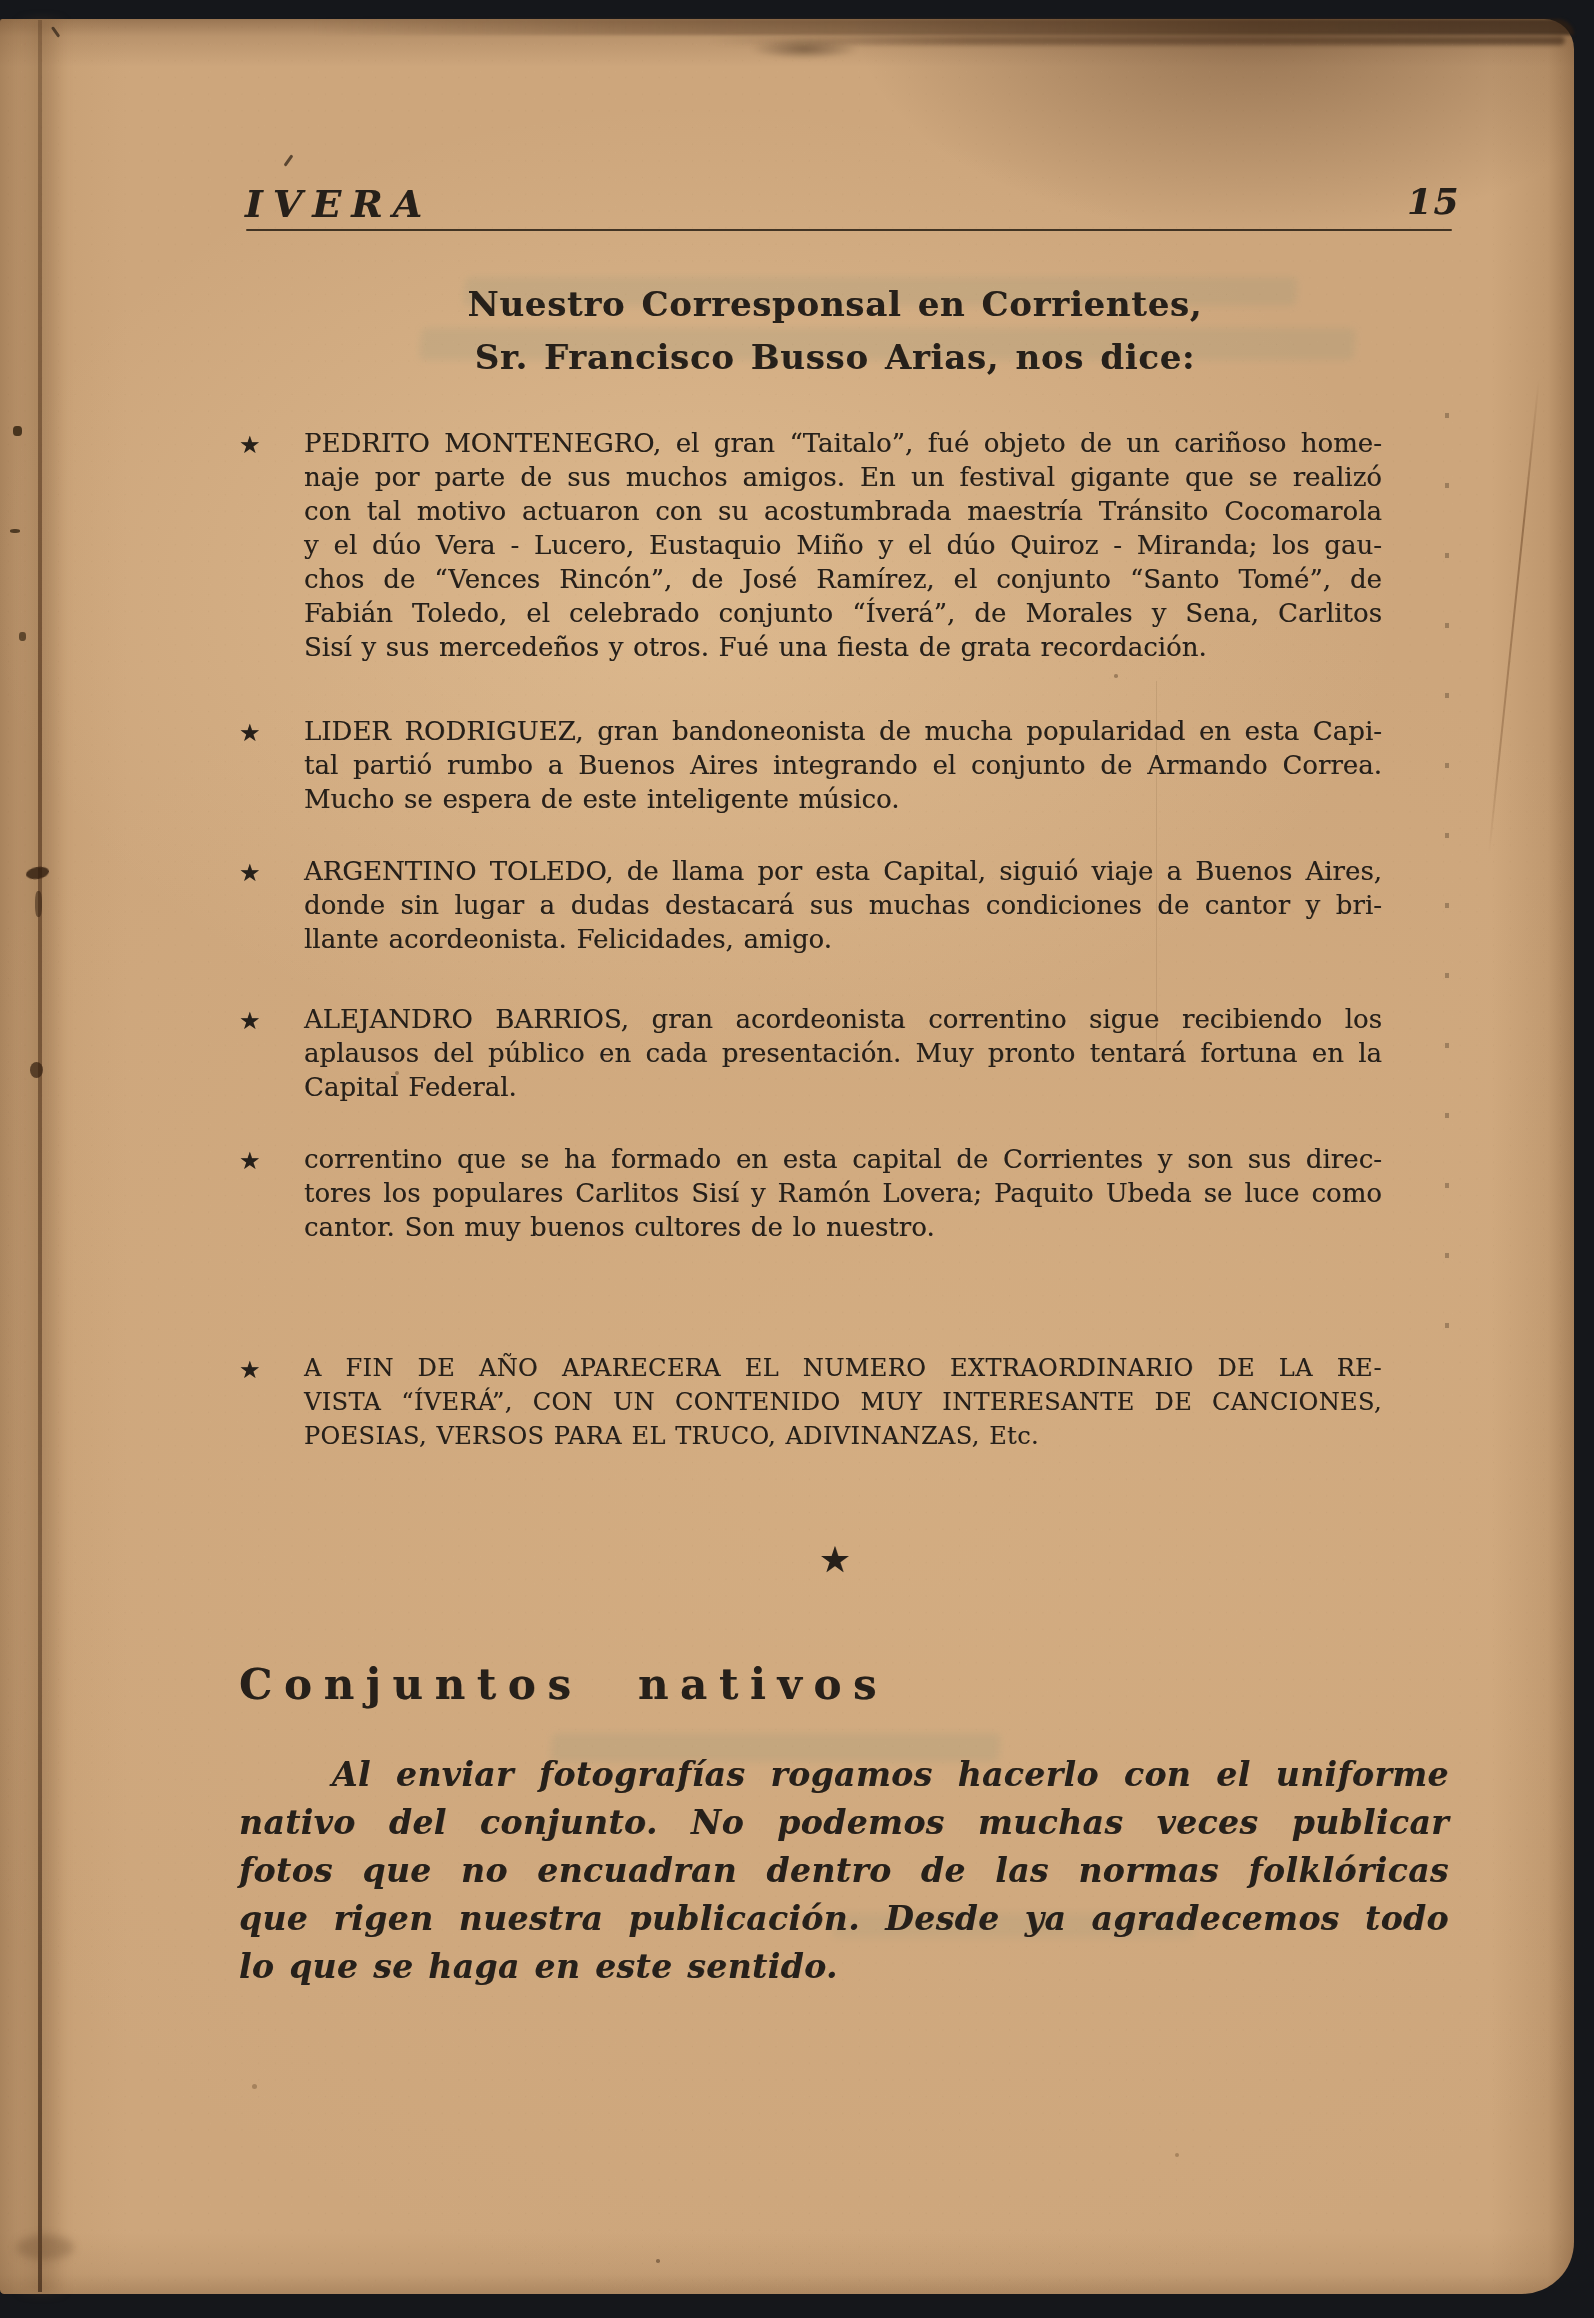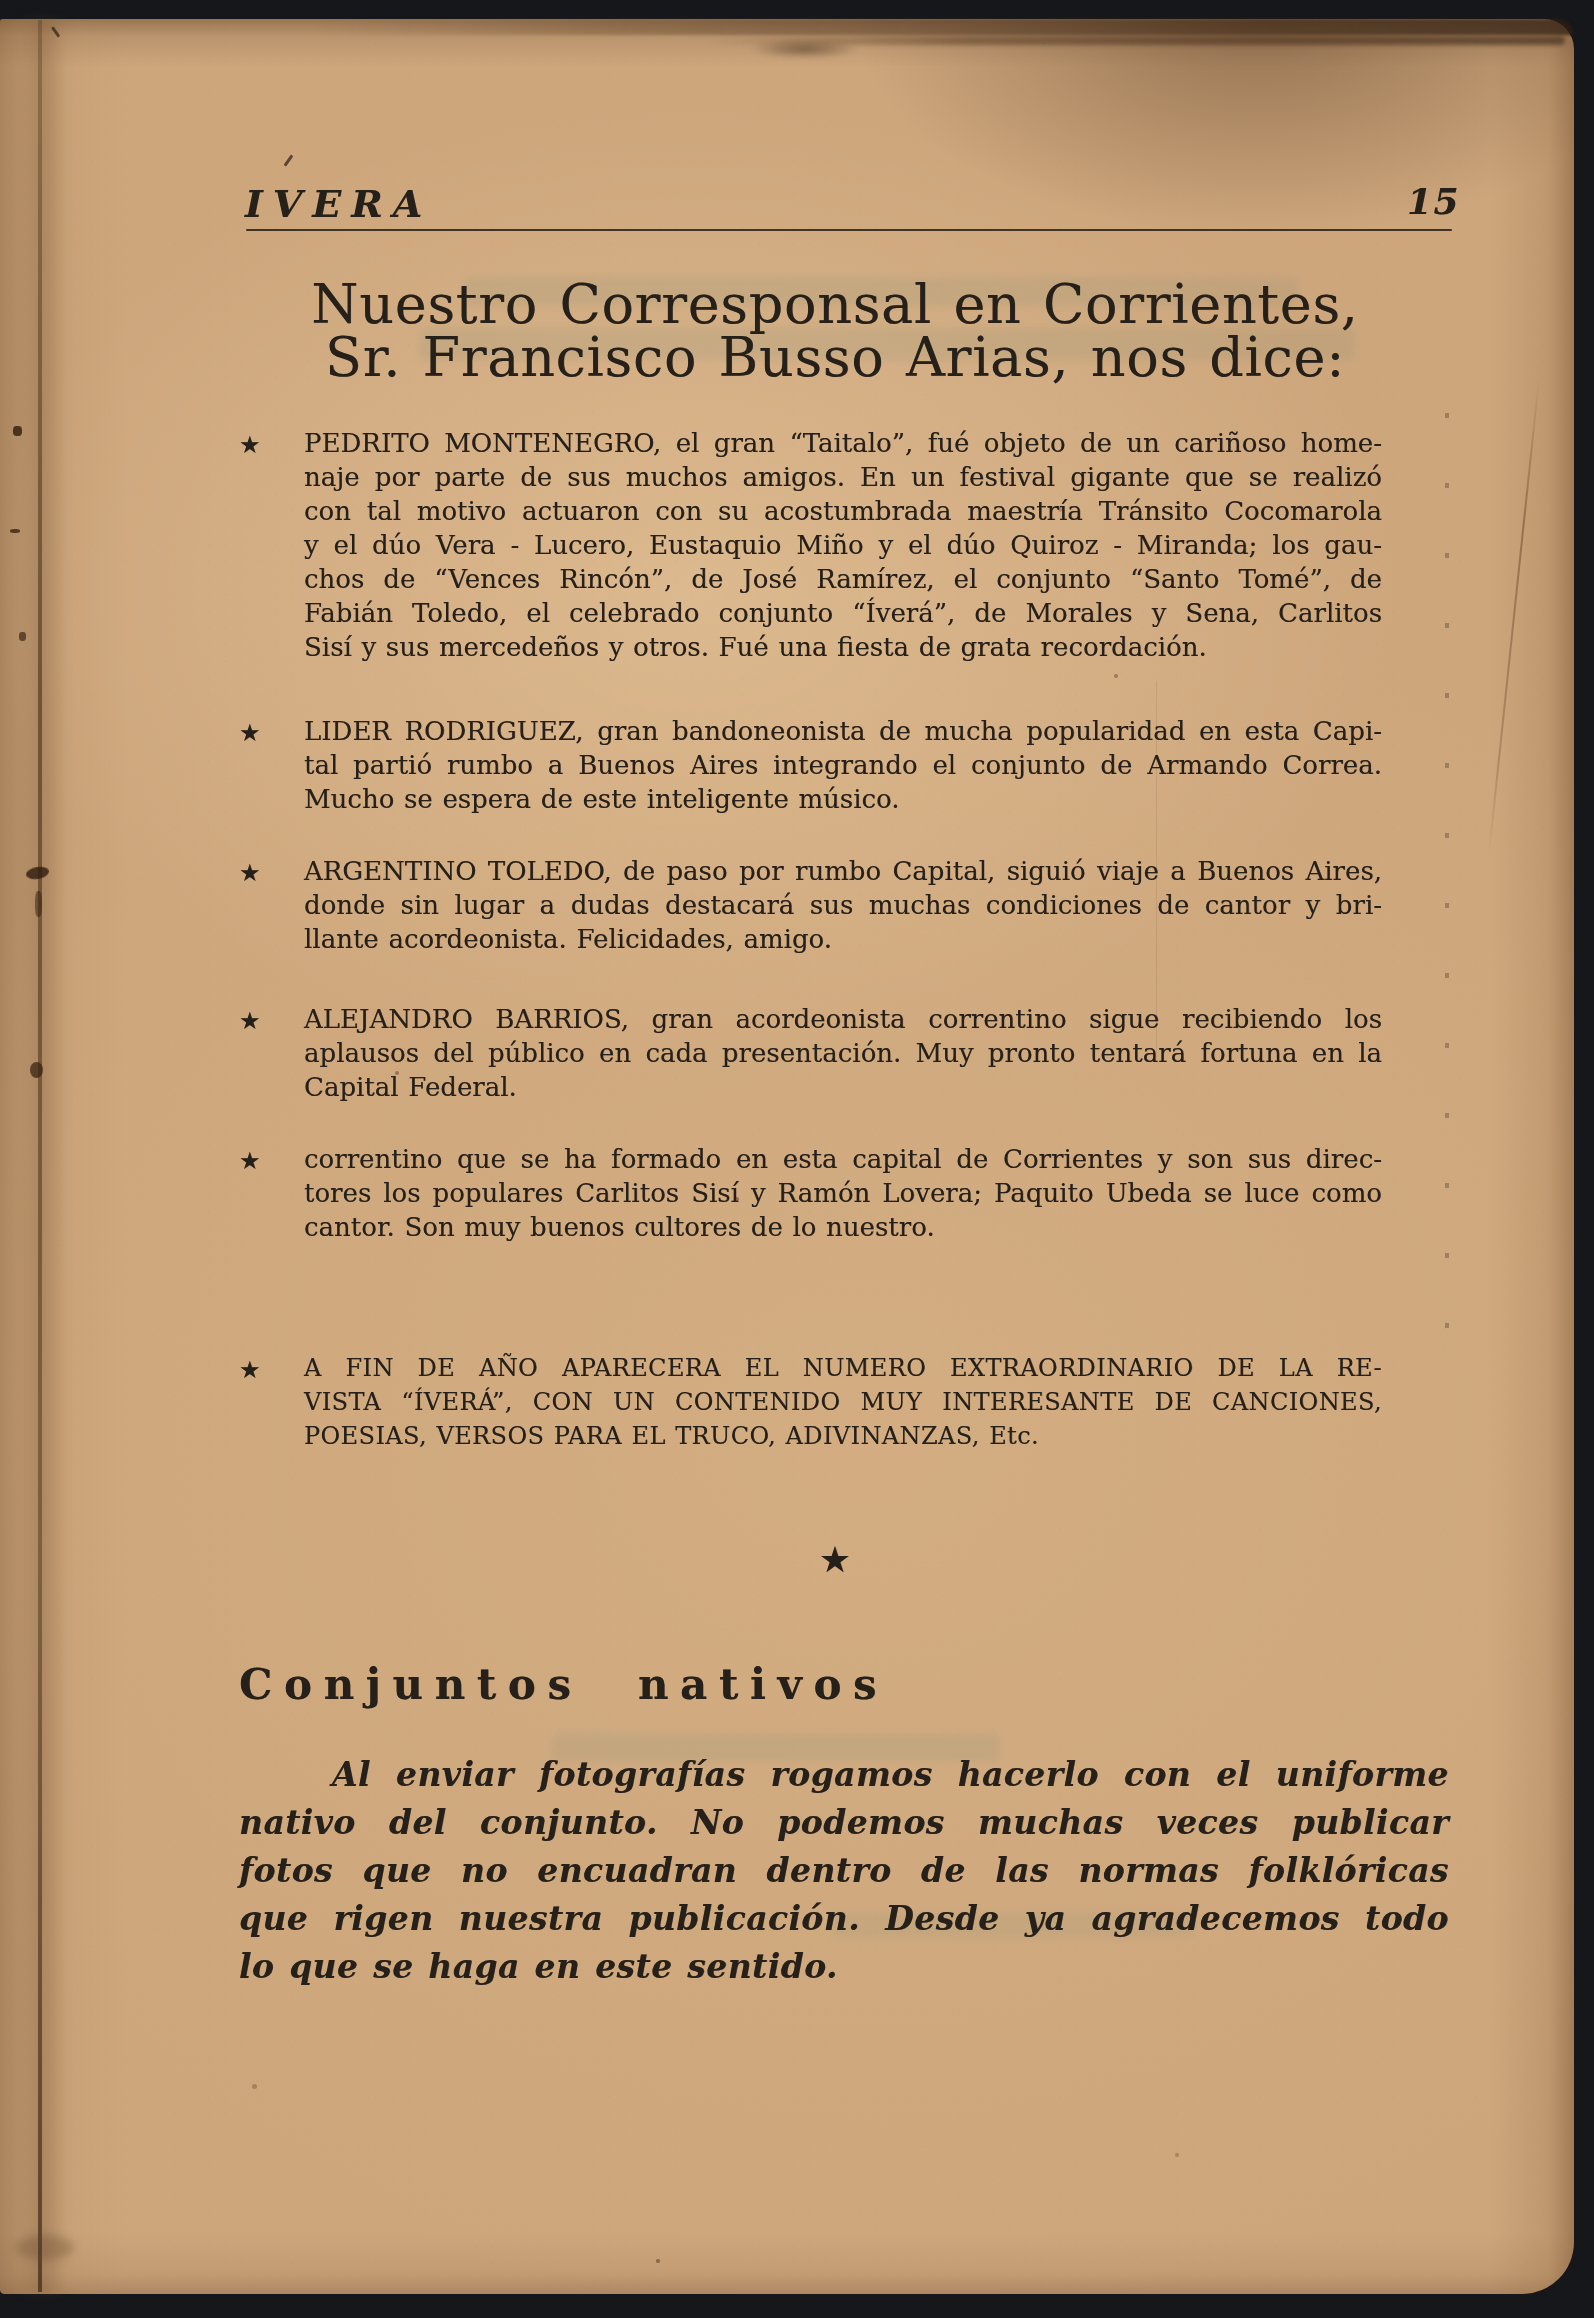--- a/index.html
+++ b/index.html
@@ -78,21 +78,21 @@
   .lm2{left:10px;top:529px;width:10px;height:4.3px;background:#241707;opacity:.7;border-radius:40%;}
   .lm3{left:19px;top:632px;width:7.2px;height:8.7px;background:#241707;opacity:.6;border-radius:40%;}
   .smudge{left:16px;top:2235px;width:58px;height:25px;background:rgba(90,60,35,.28);filter:blur(4.3px);border-radius:50%;}
   
   .content{position:absolute;left:0;top:0;width:1594px;height:2319px;z-index:4;color:#26201a;}
   .content *{text-shadow:0.3px 0.4px 0.6px rgba(38,28,18,.42);}
   .mag-title{position:absolute;left:245px;top:181px;font-size:38px;font-weight:bold;font-style:italic;letter-spacing:10px;}
   .pg-num{position:absolute;left:1407px;top:180px;font-size:36px;font-weight:bold;font-style:italic;letter-spacing:1.4px;}
   .rule{position:absolute;left:246px;top:229px;width:1206px;height:2.2px;background:#2e2317;opacity:.88;border-radius:1.4px;}
   .headline{position:absolute;left:239px;top:278px;width:1192px;text-align:center;
-    font-size:54px;font-weight:normal;line-height:53px;letter-spacing:0.7px;word-spacing:3.6px;}
+    font-size:34px;font-weight:bold;line-height:53px;letter-spacing:0.7px;word-spacing:3.6px;}
   #items .bullet-item{position:absolute;left:288px;width:1094px;font-size:26px;line-height:34px;}
   #items .bullet-item.caps{font-size:24px;letter-spacing:0.4px;}
   #items .bullet-item:nth-of-type(1){top:426px;}
   #items .bullet-item:nth-of-type(2){top:714px;}
   #items .bullet-item:nth-of-type(3){top:854px;}
   #items .bullet-item:nth-of-type(4){top:1002px;}
   #items .bullet-item:nth-of-type(5){top:1142px;}
   #items .bullet-item:nth-of-type(6){top:1351px;}
   .bullet-star{position:absolute;left:-49px;top:2.2px;font-size:24px;font-family:"DejaVu Sans",sans-serif;}
   .ln{text-align:justify;text-align-last:justify;word-spacing:1.4px;margin-left:16px;}
@@ -164,21 +164,21 @@
         <div class="ln last">Sisí y sus mercedeños y otros. Fué una fiesta de grata recordación.</div>
       </div>
       <div class="bullet-item">
         <span class="bullet-star">★</span>
         <div class="ln">LIDER RODRIGUEZ, gran bandoneonista de mucha popularidad en esta Capi-</div>
         <div class="ln">tal partió rumbo a Buenos Aires integrando el conjunto de Armando Correa.</div>
         <div class="ln last">Mucho se espera de este inteligente músico.</div>
       </div>
       <div class="bullet-item">
         <span class="bullet-star">★</span>
-        <div class="ln">ARGENTINO TOLEDO, de paso por rumbo Capital, siguió viaje a Buenos Aires,</div>
+        <div class="ln">ARGENTINO TOLEDO, de llama por esta Capital, siguió viaje a Buenos Aires,</div>
         <div class="ln">donde sin lugar a dudas destacará sus muchas condiciones de cantor y bri-</div>
         <div class="ln last">llante acordeonista. Felicidades, amigo.</div>
       </div>
       <div class="bullet-item">
         <span class="bullet-star">★</span>
         <div class="ln">ALEJANDRO BARRIOS, gran acordeonista correntino sigue recibiendo los</div>
         <div class="ln">aplausos del público en cada presentación. Muy pronto tentará fortuna en la</div>
         <div class="ln last">Capital Federal.</div>
       </div>
       <div class="bullet-item">

